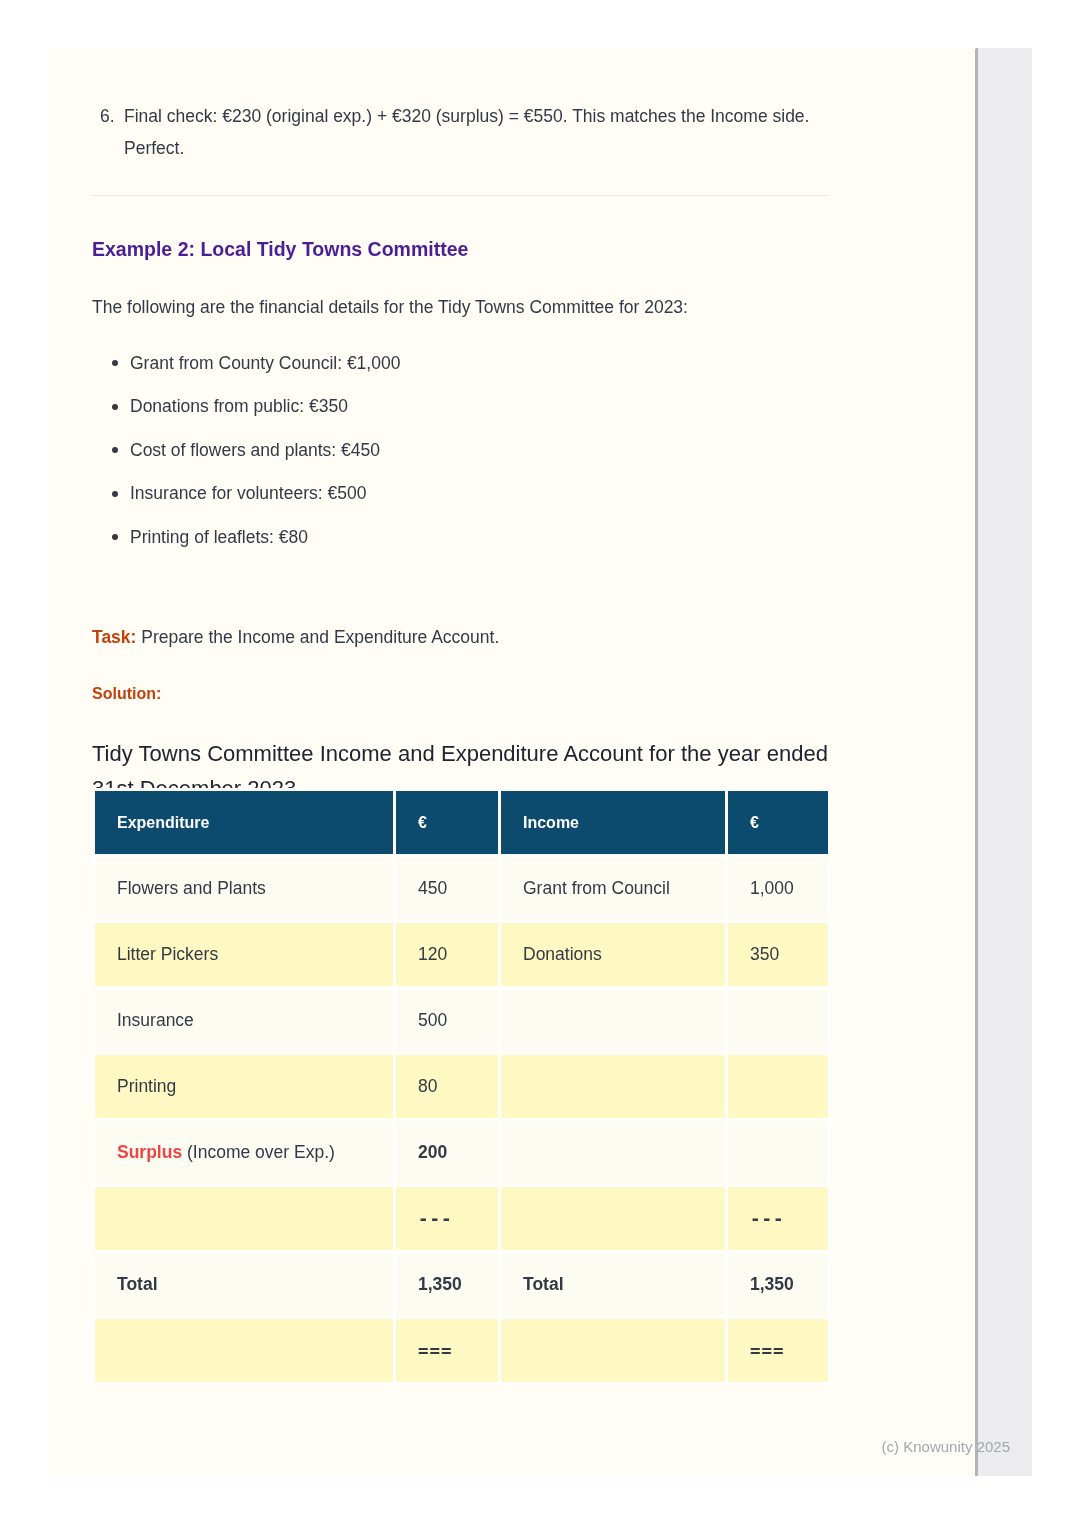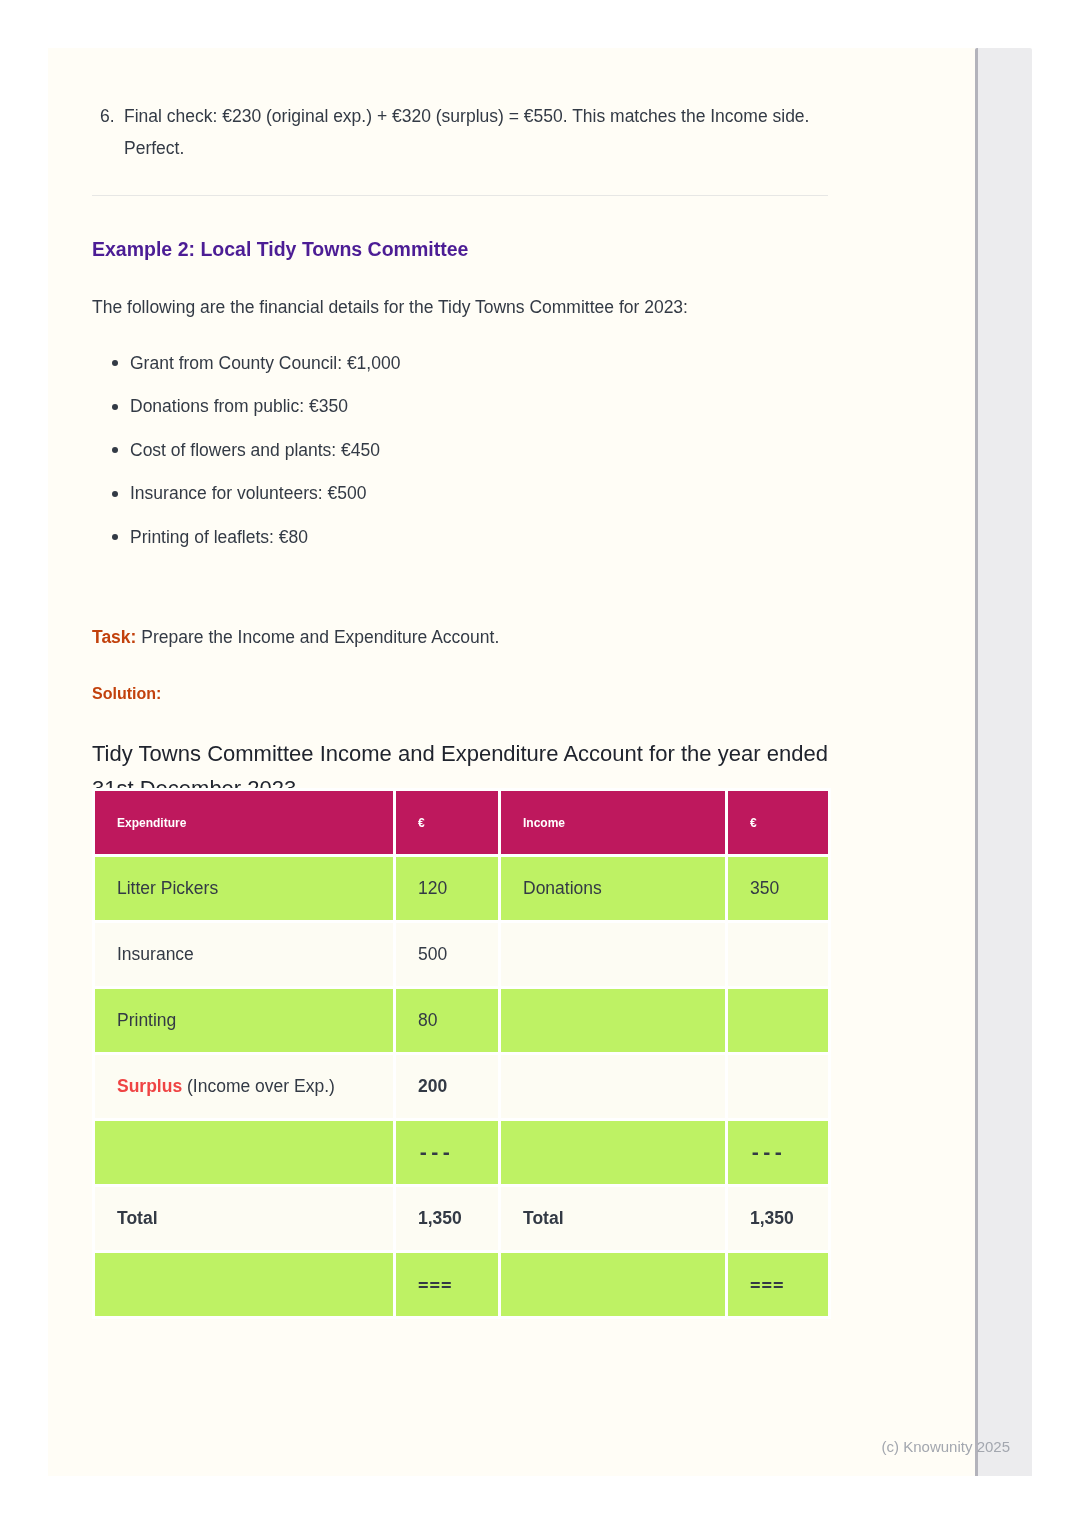--- a/index.html
+++ b/index.html
@@ -84,27 +84,27 @@
   }
   table.account th, table.account td {
     border: 3px solid #ffffff;
     height: 66px;
     padding: 0 0 0 22px;
     text-align: left;
     vertical-align: middle;
     font-size: 17.5px;
   }
   table.account th {
-    background: #be185d;
+    background: #0c4a6e;
     color: #ffffff;
     font-weight: bold;
-    font-size: 12px;
+    font-size: 16px;
   }
   tr.row-cream td { background: #fdfcf3; }
-  tr.row-alt td   { background: #bef264; }
+  tr.row-alt td   { background: #fef9c3; }
   td.b, .b { font-weight: bold; color: #ef4444; }
   td.mono {
     font-family: "DejaVu Sans Mono", monospace;
     font-size: 15px; font-weight: bold; letter-spacing: 1px; color: #3a404b;
   }
   table.account td { color: #333a45; }
 
   .page-footer {
     position: absolute;
     top: 1438px; right: 70px;
@@ -171,20 +171,26 @@
       </colgroup>
       <thead>
         <tr>
           <th>Expenditure</th>
           <th>€</th>
           <th>Income</th>
           <th>€</th>
         </tr>
       </thead>
       <tbody>
+        <tr class="row-cream">
+          <td>Flowers and Plants</td>
+          <td>450</td>
+          <td>Grant from Council</td>
+          <td>1,000</td>
+        </tr>
         <tr class="row-alt">
           <td>Litter Pickers</td>
           <td>120</td>
           <td>Donations</td>
           <td>350</td>
         </tr>
         <tr class="row-cream">
           <td>Insurance</td>
           <td>500</td>
           <td></td>

